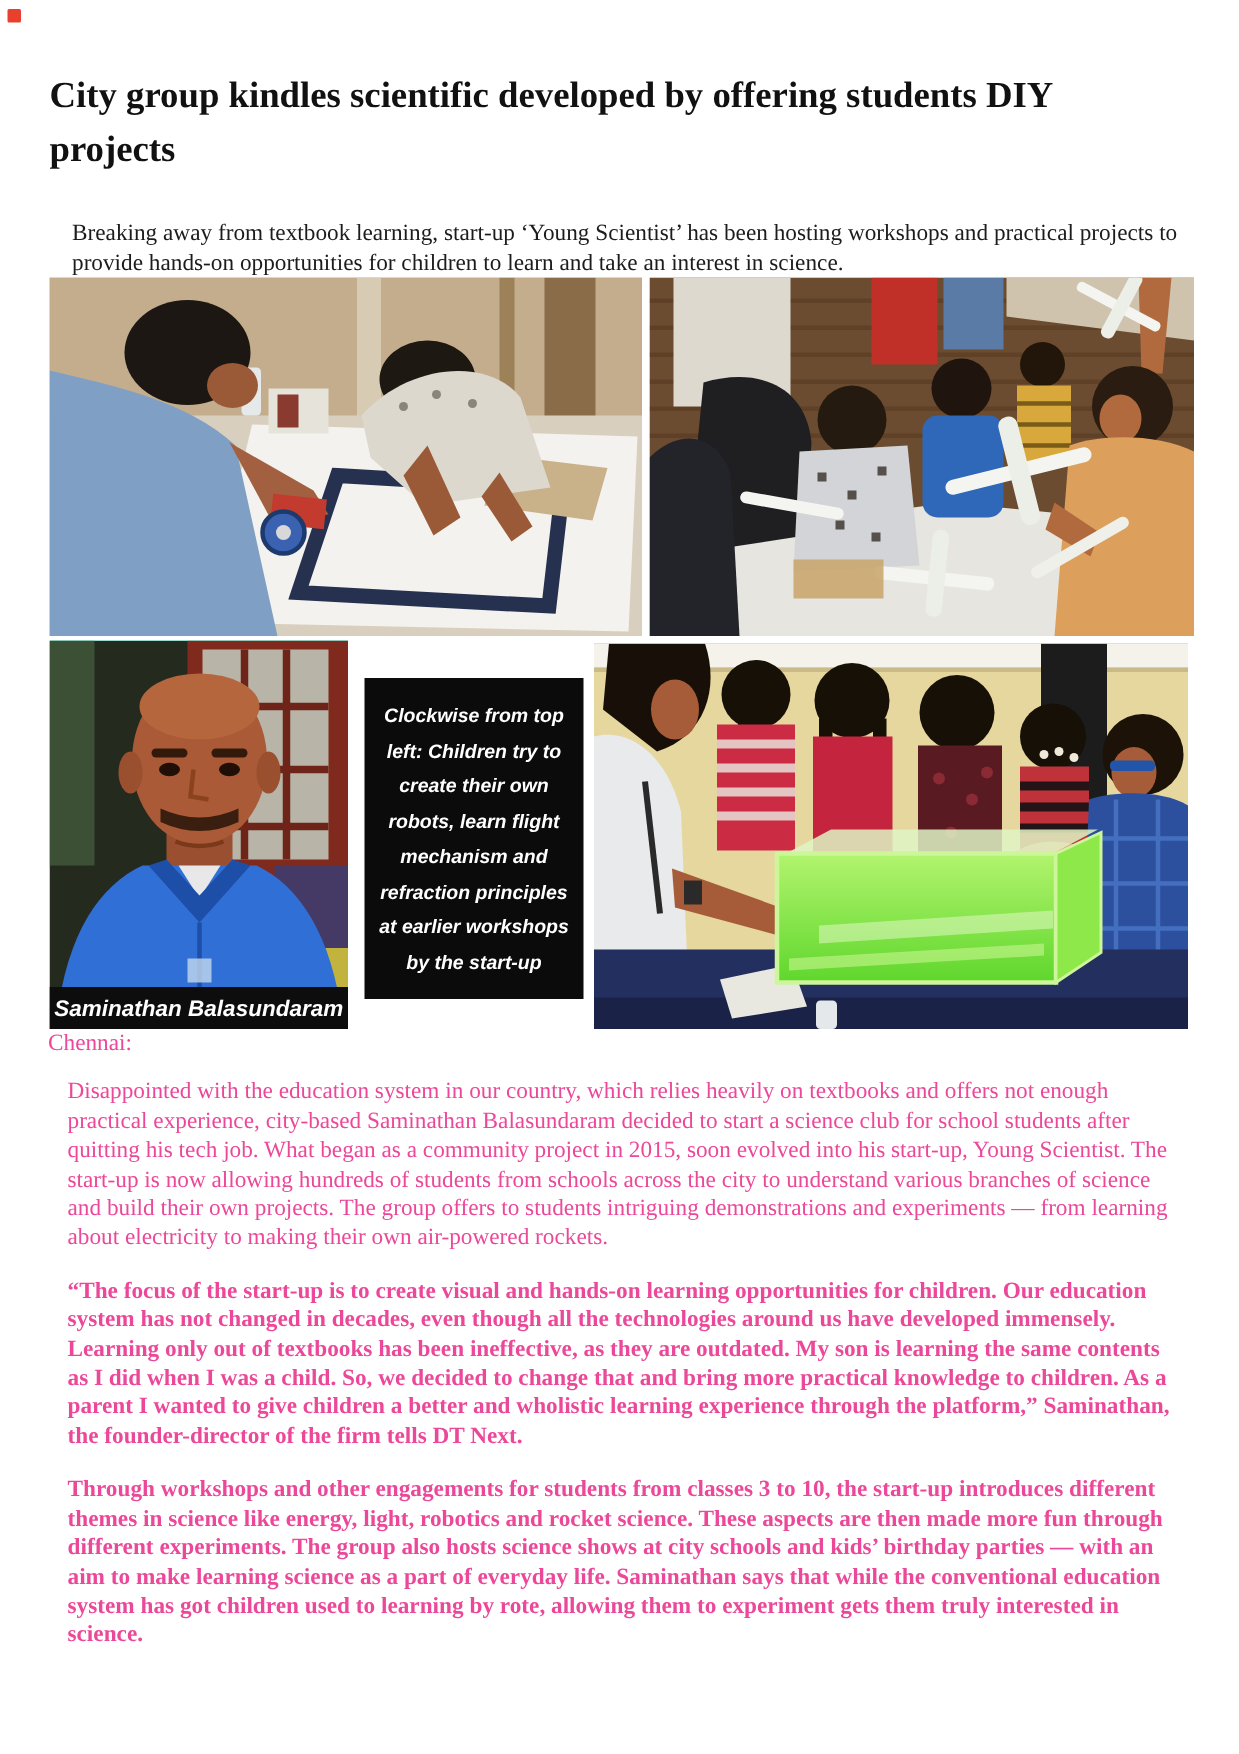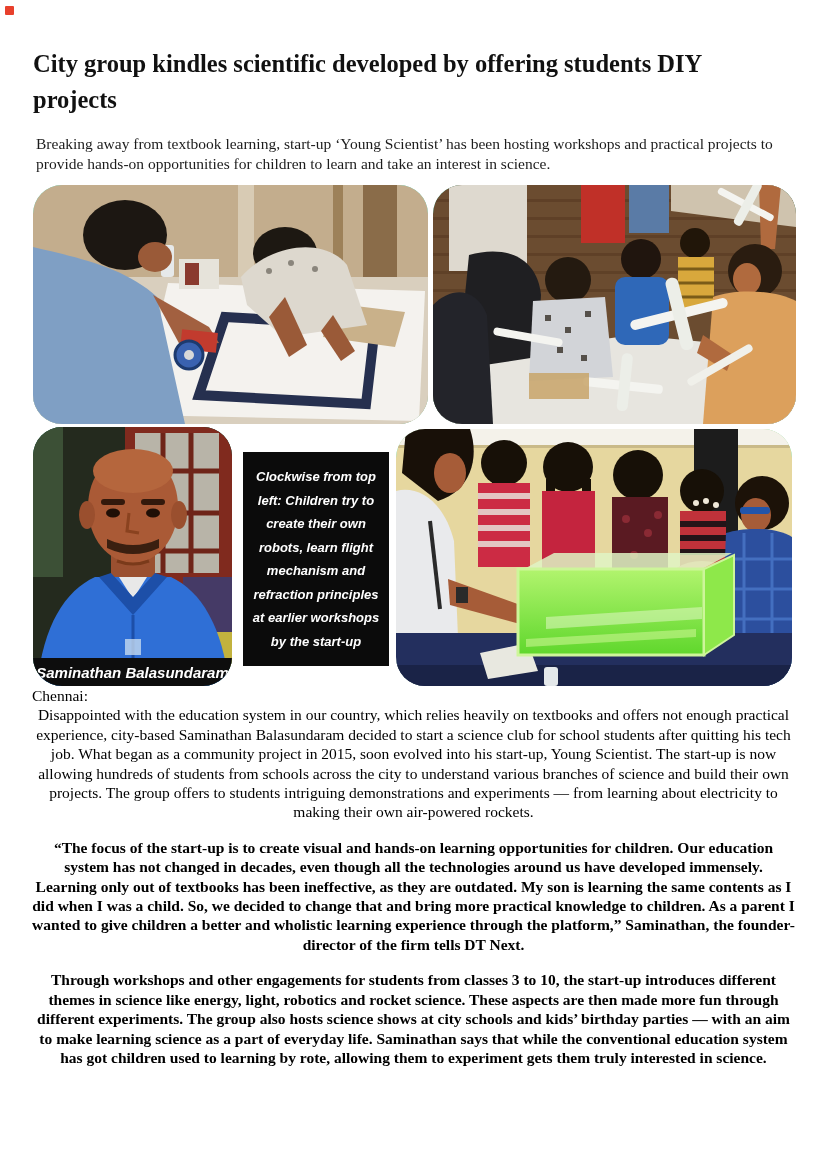--- a/index.html
+++ b/index.html
@@ -6,48 +6,48 @@
   body{
     width:826px;height:1169px;background:#ffffff;position:relative;overflow:hidden;
     font-family:"Liberation Serif","DejaVu Serif",serif;color:#1a1a1a;
   }
   .red-marker{position:absolute;left:5px;top:6px;width:9px;height:9px;background:#e8402c;border-radius:1px;}
   .headline{
     position:absolute;left:33px;top:46px;width:742px;margin:0;
     font-size:24.5px;line-height:36px;font-weight:bold;color:#111;
   }
   .standfirst{
-    position:absolute;left:32px;top:130px;width:762px;margin:4px;
+    position:absolute;left:32px;top:130px;width:762px;margin:16px;
     font-size:15.5px;line-height:19.5px;color:#1c1c1c;
   }
   .collage{position:absolute;left:0;top:0;width:826px;height:700px;}
-  .photo{position:absolute;overflow:hidden;background:#5eead4;border-radius:29px;}
+  .photo{position:absolute;overflow:hidden;background:#5eead4;}
   .photo svg{display:block;width:100%;height:100%;}
   .photo1{left:33px;top:185px;width:395px;height:239px;}
   .photo2{left:433px;top:185px;width:363px;height:239px;}
   .photo3{left:33px;top:427px;width:199px;height:259px;}
   .photo4{left:396px;top:429px;width:396px;height:257px;}
   .caption-box{
     position:absolute;left:243px;top:452px;width:146px;height:214px;background:#0b0b0b;
     display:flex;align-items:center;justify-content:center;text-align:center;
     font-family:"Liberation Sans","DejaVu Sans",sans-serif;
     font-weight:bold;font-style:italic;font-size:13px;line-height:23.5px;color:#ffffff;
     padding:0 3px;box-sizing:border-box;
   }
   .portrait-caption{
     position:absolute;left:0;bottom:0;width:100%;height:28px;background:#0d0d0d;
     display:flex;align-items:center;justify-content:center;
     font-family:"Liberation Sans","DejaVu Sans",sans-serif;
     font-weight:bold;font-style:italic;font-size:15px;color:#ffffff;white-space:nowrap;
   }
   .body-text{
     position:absolute;left:32px;top:686px;width:763px;
-    font-size:15.5px;line-height:19.4px;color:#000000;
-  }
-  .body-text p{margin:0;text-align:center;}
+    font-size:15.5px;line-height:19.4px;color:#ec4899;
+  }
+  .body-text p{margin:13px;}
   .body-text p + p{margin-top:16px;font-weight:bold;}
   .dateline{display:block;}
 </style>
 </head>
 <body>
 
 <div class="red-marker"></div>
 
 <h1 class="headline">City group kindles scientific developed by offering students DIY projects</h1>
 

